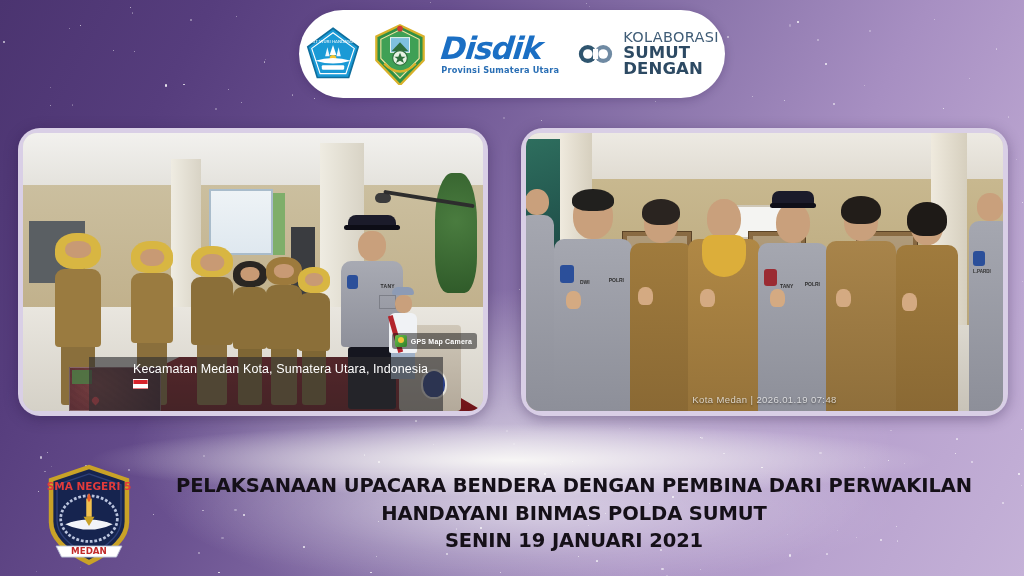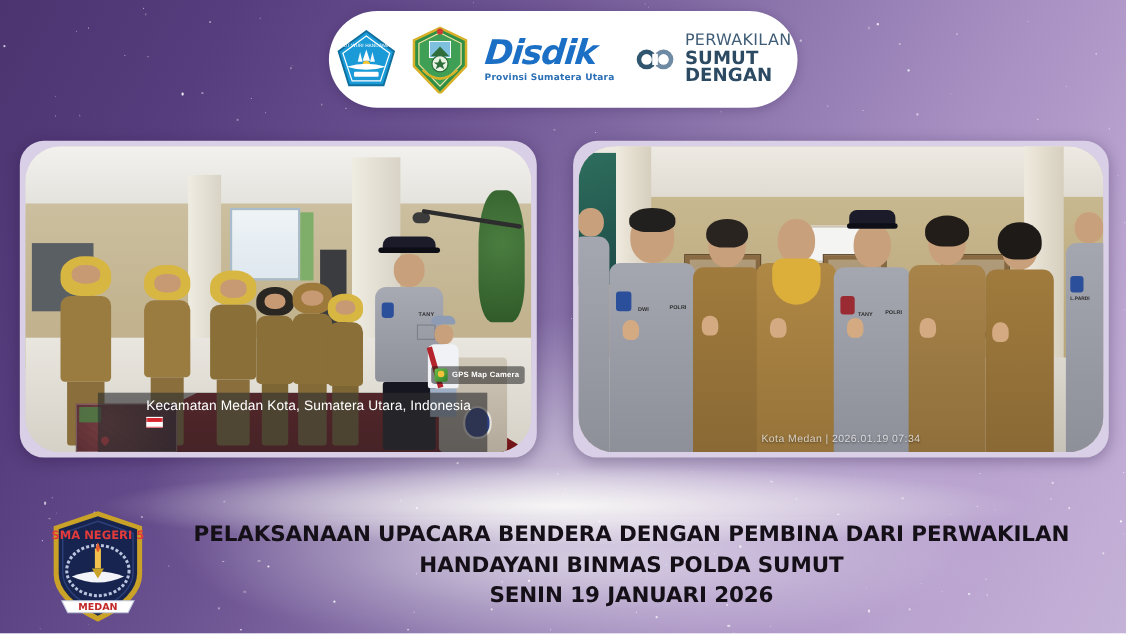--- a/index.html
+++ b/index.html
@@ -100,21 +100,21 @@
   
   .photo-card {
     position: absolute;
     border-radius: 22px;
     background: #d9cfe6;
     padding: 5px;
     box-shadow: 0 3px 14px rgba(35,18,60,.35);
   }
   .photo-card .inner {
     width: 100%; height: 100%;
-    border-radius: 32px;
+    border-radius: 14px;
     overflow: hidden;
     position: relative;
   }
   #photo-left  { left: 18px;  top: 128px; width: 470px; height: 288px; }
   #photo-right { left: 521px; top: 128px; width: 487px; height: 288px; }
 
   
   .scene-left { position: absolute; inset: 0; background: linear-gradient(#d9d5cd, #cfcabf); }
   .sl-ceiling { position:absolute; left:0; right:0; top:0; height:62px; background:linear-gradient(#f2f1ee,#e2e0da); }
   .sl-back { position:absolute; left:0; right:0; top:52px; height:150px; background:linear-gradient(#cbbf9f,#bfae88); }
@@ -475,21 +475,21 @@
 
     <div class="kol-wrap">
       <svg class="kol-mark" viewBox="0 0 64 40">
         <path d="M20 20 m-14 0 a14 14 0 1 0 28 0 a14 14 0 1 0 -28 0" fill="#2f556f"></path>
         <circle cx="20" cy="20" r="7.5" fill="#ffffff"></circle>
         <path d="M44 20 m-14 0 a14 14 0 1 0 28 0 a14 14 0 1 0 -28 0" fill="#6f8aa3"></path>
         <circle cx="44" cy="20" r="7.5" fill="#ffffff"></circle>
         <rect x="28" y="12" width="8" height="16" fill="#ffffff"></rect>
       </svg>
       <div class="kol-text">
-        <span class="kol-t1">PERWAKILAN</span>
+        <span class="kol-t1">KOLABORASI</span>
         <span class="kol-t2">SUMUT DENGAN</span>
       </div>
     </div>
   </div>
 
   <div class="photo-card" id="photo-left">
     <div class="inner">
       <div class="scene-left">
         <div class="sl-ceiling"></div>
         <div class="sl-back"></div>
@@ -678,21 +678,21 @@
 
         <div class="g" style="right:-8px;width:42px;">
           <div class="g-head" style="width:26px;height:28px;"></div>
           <div class="g-body pol-grey" style="width:42px;height:190px;">
             <span style="position:absolute;left:4px;top:30px;width:12px;height:15px;background:#2b4f9a;border-radius:3px;"></span>
             <span style="position:absolute;left:4px;top:48px;font-size:4.5px;color:#2e2e2e;font-weight:700;">L.PARDI</span>
           </div>
         </div>
       </div>
 
-      <div class="sr-stamp">Kota Medan | 2026.01.19 07:34</div>
+      <div class="sr-stamp">Kota Medan | 2026.01.19 07:48</div>
     </div>
   </div>
 
   <div class="crest">
     <svg viewBox="0 0 100 116">
       <path d="M50 3 L94 18 L94 66 Q94 92 50 113 Q6 92 6 66 L6 18 Z" fill="#c9a227"></path>
       <path d="M50 8 L89 21 L89 65 Q89 88 50 107 Q11 88 11 65 L11 21 Z" fill="#16244f"></path>
       <path d="M50 13 L85 25 L85 64 Q85 85 50 102 Q15 85 15 64 L15 25 Z" fill="none" stroke="#2d3f77" stroke-width="1.5"></path>
       <text x="50" y="31" font-size="11.5" font-weight="bold" fill="#e23b3b" text-anchor="middle" font-family="DejaVu Sans, sans-serif">SMA NEGERI 5</text>
       <ellipse cx="50" cy="62" rx="31" ry="25" fill="none" stroke="#b9c3dd" stroke-width="3" stroke-dasharray="3 2"></ellipse>
@@ -702,16 +702,16 @@
       <path d="M50 34 Q46 40 50 44 Q54 40 50 34 Z" fill="#e85d2a"></path>
       <path d="M44 60 L50 70 L56 60 Z" fill="#c9a227"></path>
       <path d="M14 92 L86 92 L80 104 L20 104 Z" fill="#ffffff" stroke="#bfc7da" stroke-width="1"></path>
       <text x="50" y="101" font-size="9.5" font-weight="bold" fill="#c22a2a" text-anchor="middle" font-family="DejaVu Sans, sans-serif">MEDAN</text>
     </svg>
   </div>
 
   <div class="caption">
     <div>PELAKSANAAN UPACARA BENDERA DENGAN PEMBINA DARI PERWAKILAN</div>
     <div>HANDAYANI BINMAS POLDA SUMUT</div>
-    <div>SENIN 19 JANUARI 2026</div>
+    <div>SENIN 19 JANUARI 2021</div>
   </div>
 
 </div>
 
 </body></html>

